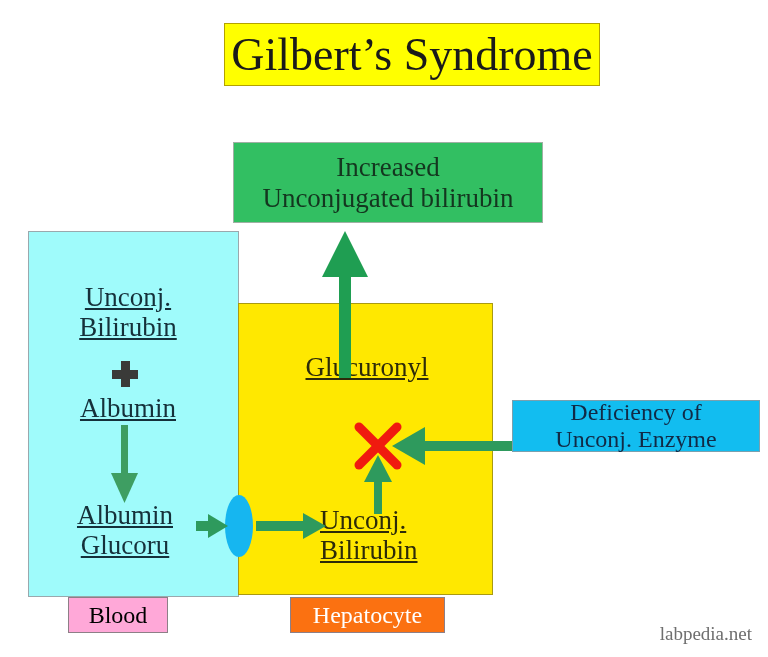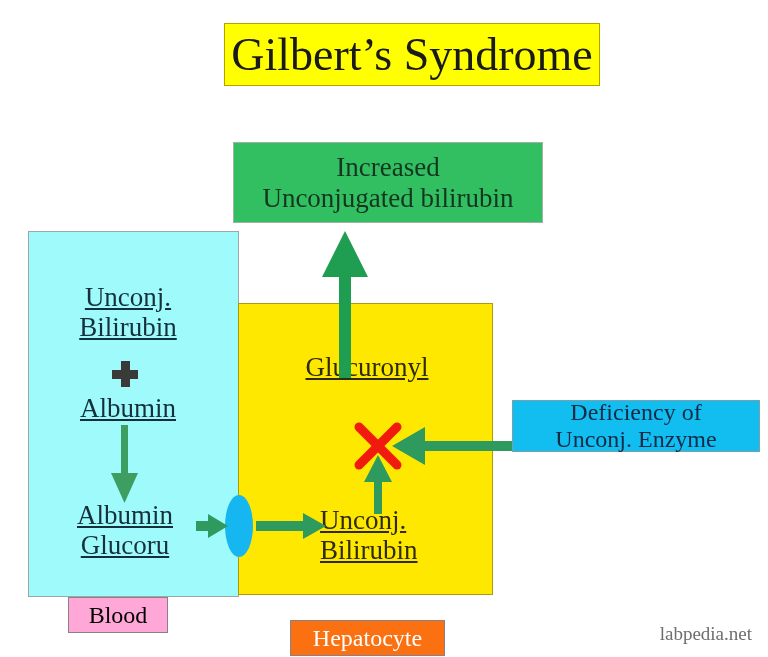--- a/index.html
+++ b/index.html
@@ -88,21 +88,20 @@
     font-size: 24px;
     color: #000000;
   }
   #hepatocyte-label {
     left: 290px; top: 597px;
     width: 155px; height: 36px;
     background: #fb7111;
     border: 1px solid #8d7f87;
     font-size: 24px;
     color: #ffffff;
-    margin-top: 23px;
   }
 
   
   .inner-text {
     position: absolute;
     text-align: center;
     color: #15303a;
     line-height: 1.12;
     text-decoration: underline;
   }

